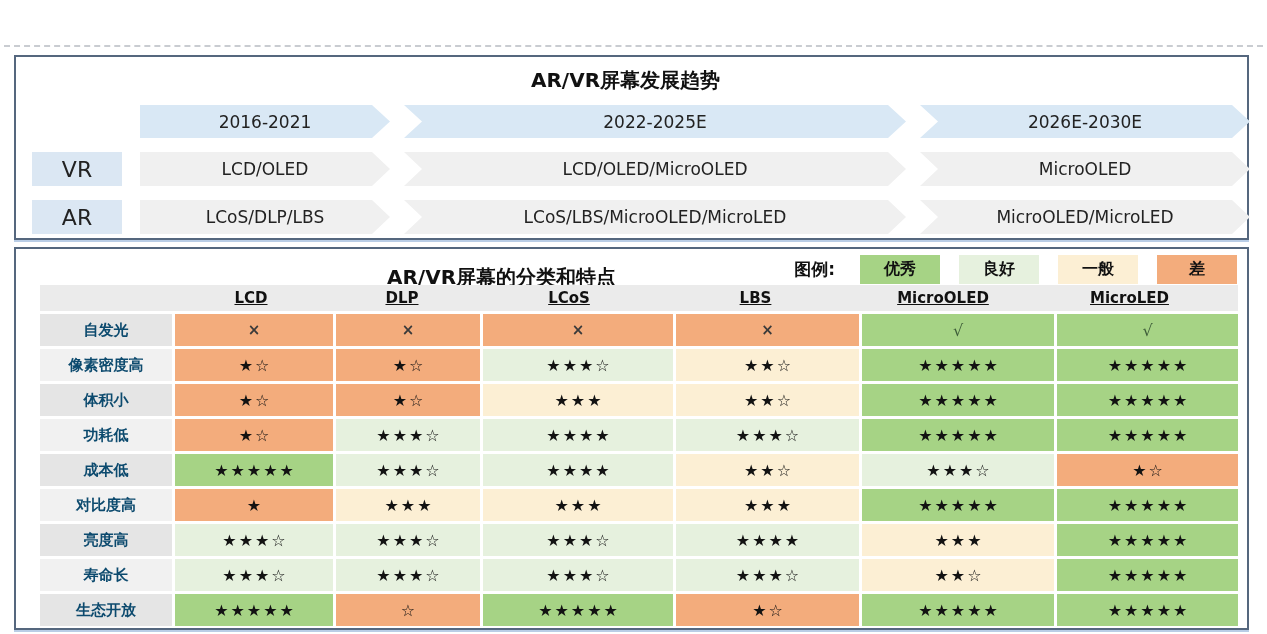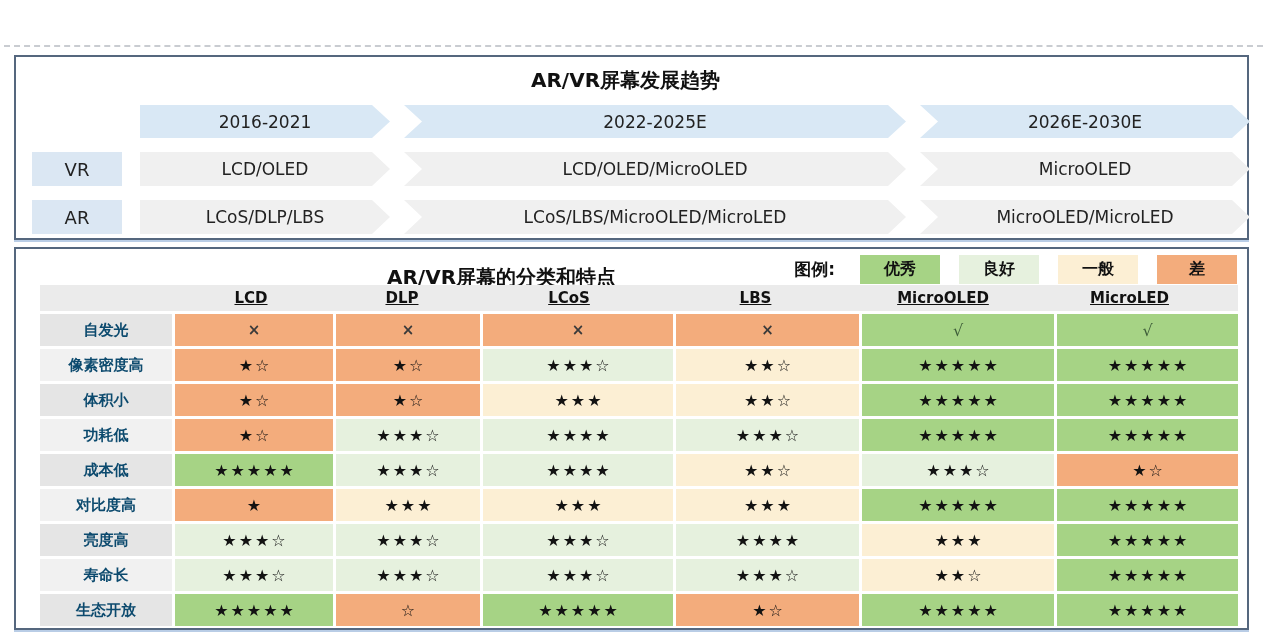--- a/index.html
+++ b/index.html
@@ -29,21 +29,21 @@
     display:flex;align-items:center;justify-content:center;
     font-size:17px;color:#222;
     clip-path:polygon(0 0,calc(100% - 18px) 0,100% 50%,calc(100% - 18px) 100%,0 100%,18px 50%);
   }
   .arrow.first{clip-path:polygon(0 0,calc(100% - 18px) 0,100% 50%,calc(100% - 18px) 100%,0 100%);}
   .arrow.blue{background:#d9e8f5;}
   .arrow.gray{background:#f0f0f0;}
   .a1{width:250px;}.a2{width:502px;}.a3{width:330px;}
   .labelbox{
     position:absolute;left:16px;width:90px;background:#dbe7f3;
-    display:flex;align-items:center;justify-content:center;font-size:18px;color:#222;
+    display:flex;align-items:center;justify-content:center;font-size:22px;color:#222;
   }
   .lb-vr{top:95px;height:34px;}
   .lb-ar{top:143px;height:34px;}
   
   .legend{position:absolute;top:6px;right:10px;display:flex;align-items:center;gap:19px;}
   .legend .cap{font-size:17px;font-weight:bold;margin-right:6px;color:#111;}
   .lgbox{
     width:80px;height:29px;display:flex;align-items:center;justify-content:center;
     font-size:16px;font-weight:bold;color:#111;
   }

